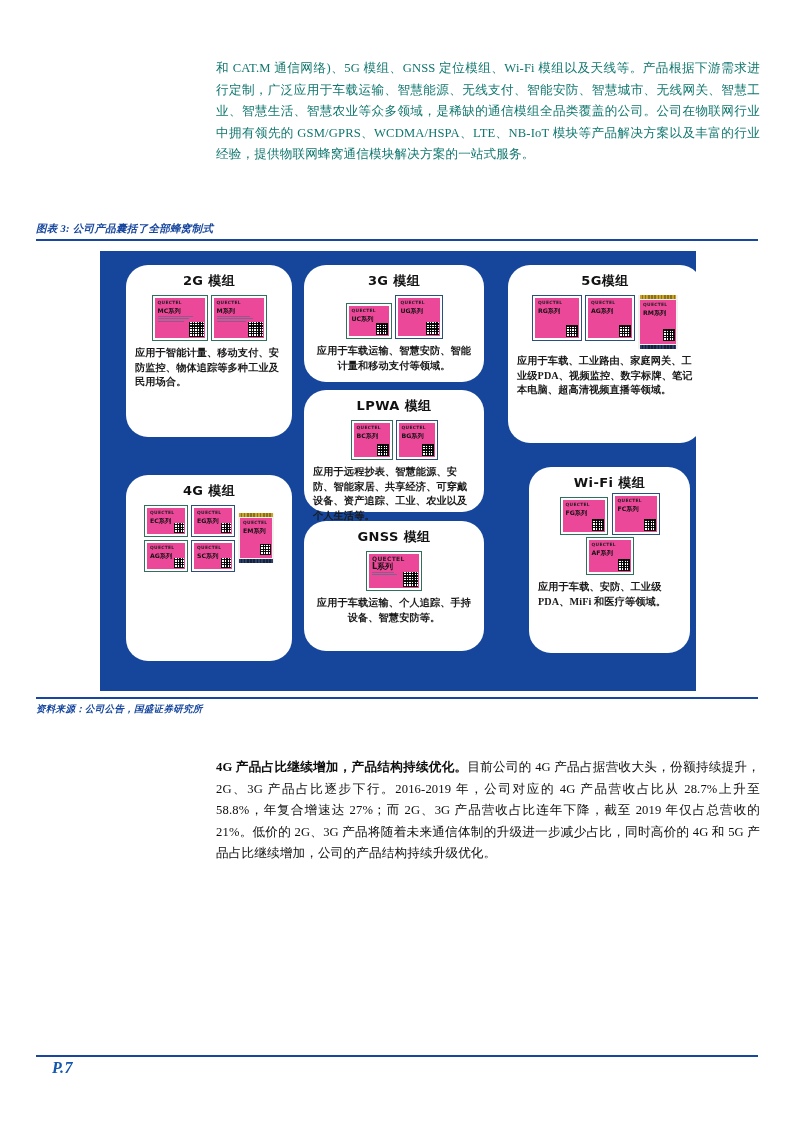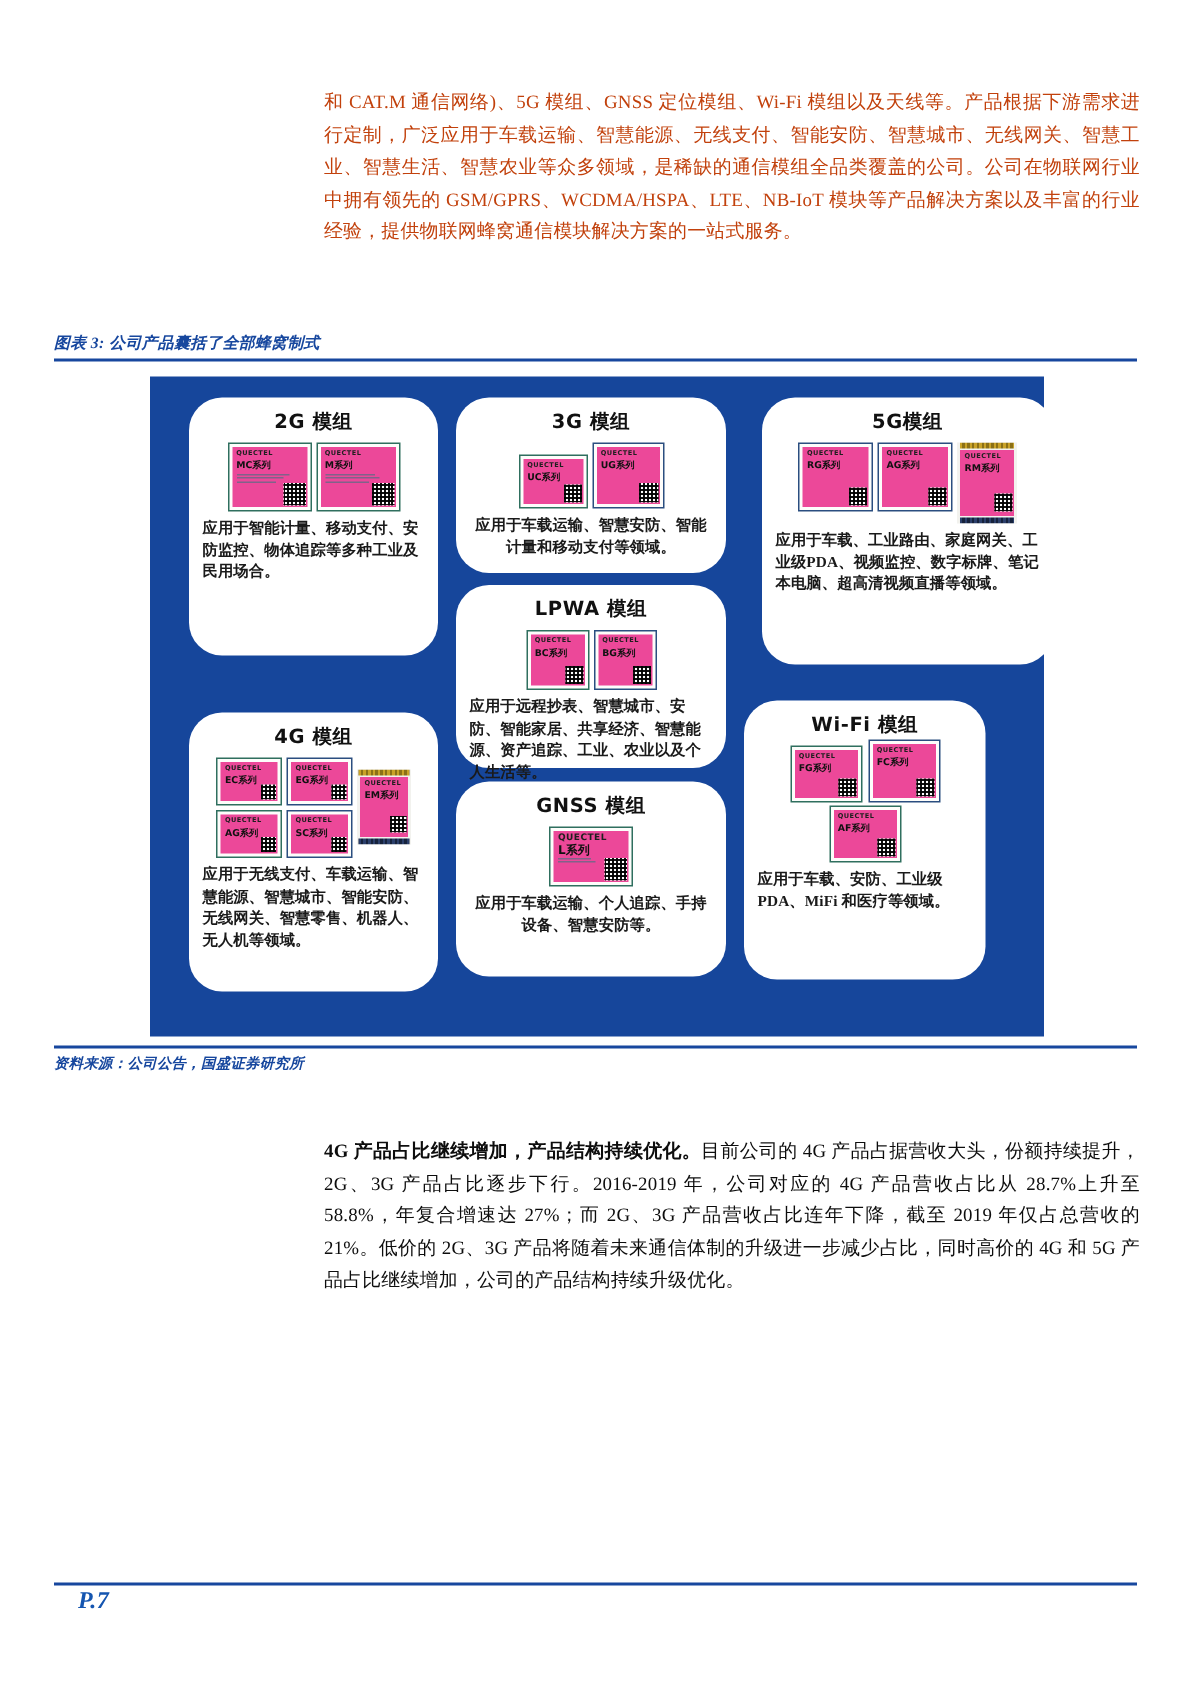--- a/index.html
+++ b/index.html
@@ -16,21 +16,21 @@
   }
 
   
   .top-para {
     position: absolute;
     left: 216px;
     top: 58px;
     width: 544px;
     font-size: 12.6px;
     line-height: 21.5px;
-    color: #c2410c;
+    color: #0f766e;
     text-align: justify;
     text-justify: inter-ideograph;
     letter-spacing: 0.15px;
   }
 
   
   .fig-caption-wrap {
     position: absolute;
     left: 36px;
     top: 222px;
@@ -189,21 +189,21 @@
   .gold-bottom { bottom: 0; background: repeating-linear-gradient(90deg,#2b3f6b 0 1.6px,#16223c 1.6px 3.2px); }
   .chip.gold-edge .chip-inner { inset: 5px 2px; }
 
   
   #card-2g   { left: 18px;  top: 6px;   width: 166px; height: 172px; }
   #card-3g   { left: 196px; top: 6px;   width: 180px; height: 117px; }
   #card-5g   { left: 400px; top: 6px;   width: 194px; height: 178px; }
   #card-lpwa { left: 196px; top: 131px; width: 180px; height: 122px; }
   #card-4g   { left: 18px;  top: 216px; width: 166px; height: 186px; }
   #card-gnss { left: 196px; top: 262px; width: 180px; height: 130px; }
-  #card-wifi { left: 388px; top: 208px; width: 161px; height: 186px; }
+  #card-wifi { left: 421px; top: 208px; width: 161px; height: 186px; }
 
   
   .src-wrap {
     position: absolute;
     left: 36px;
     top: 697px;
     width: 722px;
   }
   .src-rule {
     height: 2.2px;
@@ -362,21 +362,21 @@
           <div class="chip-qr" style="width:12px;height:12px;"></div>
         </div>
         <div class="chip blue-edge" style="width:42px;height:40px;">
           <div class="chip-inner">
             <div class="chip-brand">QUECTEL</div>
             <div class="chip-series">BG系列</div>
           </div>
           <div class="chip-qr" style="width:12px;height:12px;"></div>
         </div>
       </div>
-      <div class="card-desc">应用于远程抄表、智慧城市、安防、智能家居、共享经济、智慧能源、资产追踪、工业、农业以及个人生活等。</div>
+      <div class="card-desc">应用于远程抄表、智慧能源、安防、智能家居、共享经济、可穿戴设备、资产追踪、工业、农业以及个人生活等。</div>
     </div>
 
     <div class="card" id="card-4g">
       <div class="card-title">4G 模组</div>
       <div class="chips rows">
         <div style="display:flex;flex-direction:column;gap:3px;">
           <div style="display:flex;gap:3px;">
             <div class="chip" style="width:44px;height:32px;">
               <div class="chip-inner">
                 <div class="chip-brand">QUECTEL</div>
@@ -412,21 +412,20 @@
         <div class="chip gold-edge" style="width:36px;height:50px;margin-top:8px;">
           <div class="gold-top"></div>
           <div class="chip-inner">
             <div class="chip-brand">QUECTEL</div>
             <div class="chip-series">EM系列</div>
           </div>
           <div class="chip-qr" style="width:11px;height:11px;bottom:8px;"></div>
           <div class="gold-bottom"></div>
         </div>
       </div>
-      <div class="card-desc">应用于无线支付、车载运输、智慧能源、智慧城市、智能安防、无线网关、智慧零售、机器人、无人机等领域。</div>
     </div>
 
     <div class="card" id="card-gnss">
       <div class="card-title">GNSS 模组</div>
       <div class="chips">
         <div class="chip" style="width:56px;height:40px;">
           <div class="chip-inner">
             <div class="chip-brand" style="font-size:6px;">QUECTEL</div>
             <div class="chip-series" style="font-size:8px;">L系列</div>
             <div class="chip-lines">

